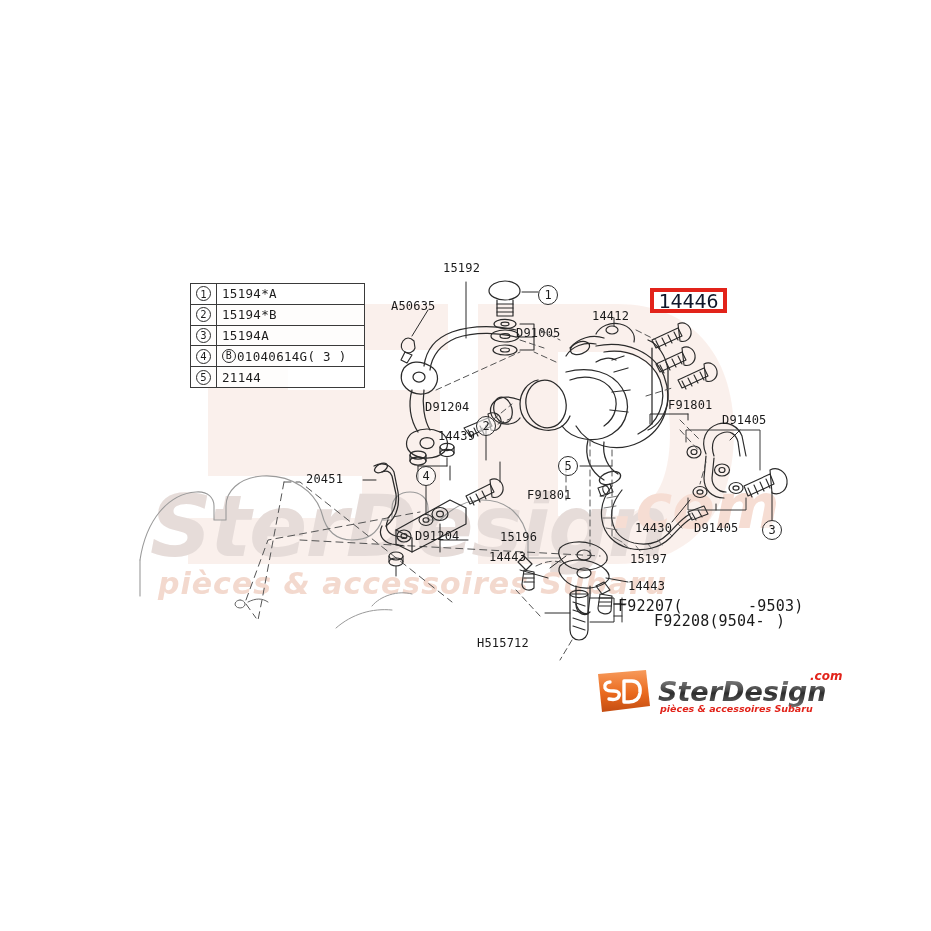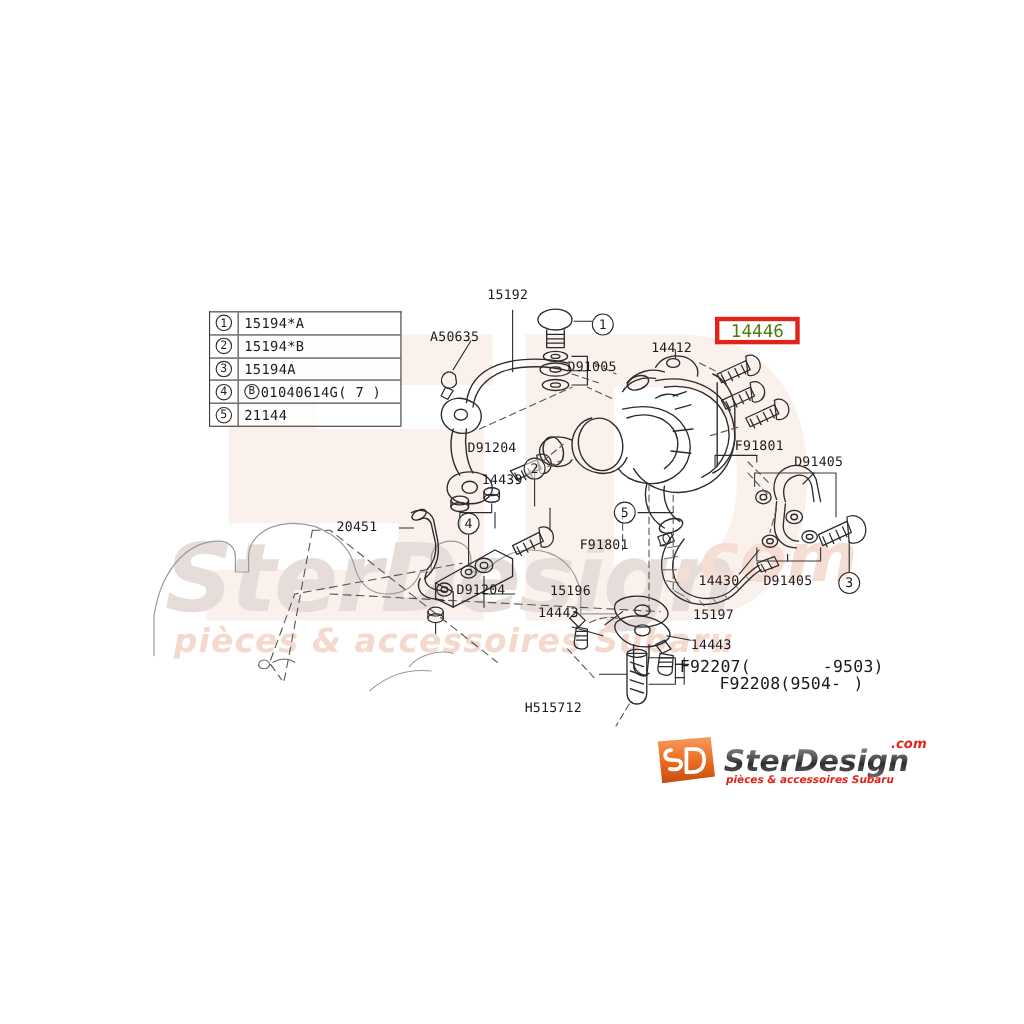--- a/index.html
+++ b/index.html
@@ -78,21 +78,21 @@
     background:rgba(255,255,255,.55);
   }
 
   
   .hilite{
     position:absolute;left:650px;top:288px;width:77px;height:25px;
     border:4px solid #e2231a;background:#ffffff;box-sizing:border-box;
     display:flex;align-items:center;justify-content:center;
   }
   .hilite span{
-    font-family:"DejaVu Sans Mono", monospace;font-size:16px;color:#4d7c0f;
+    font-family:"DejaVu Sans Mono", monospace;font-size:20px;color:#0f172a;
   }
 
   
   .logo{position:absolute;left:588px;top:668px;width:268px;height:50px;}
 </style>
 </head>
 <body>
 
 <div id="stage">
 
@@ -461,21 +461,21 @@
         <span class="circ">3</span>
       </div>
       <div class="legend-lbl">15194A</div>
     </div>
     <div class="legend-row">
       <div class="legend-num">
         <span class="circ">4</span>
       </div>
       <div class="legend-lbl">
         <span class="circ circ-b">B</span>
-          <span>01040614G( 7  )</span>
+          <span>01040614G( 3  )</span>
       </div>
     </div>
     <div class="legend-row">
       <div class="legend-num">
         <span class="circ">5</span>
       </div>
       <div class="legend-lbl">21144</div>
     </div>
   </div>
 

